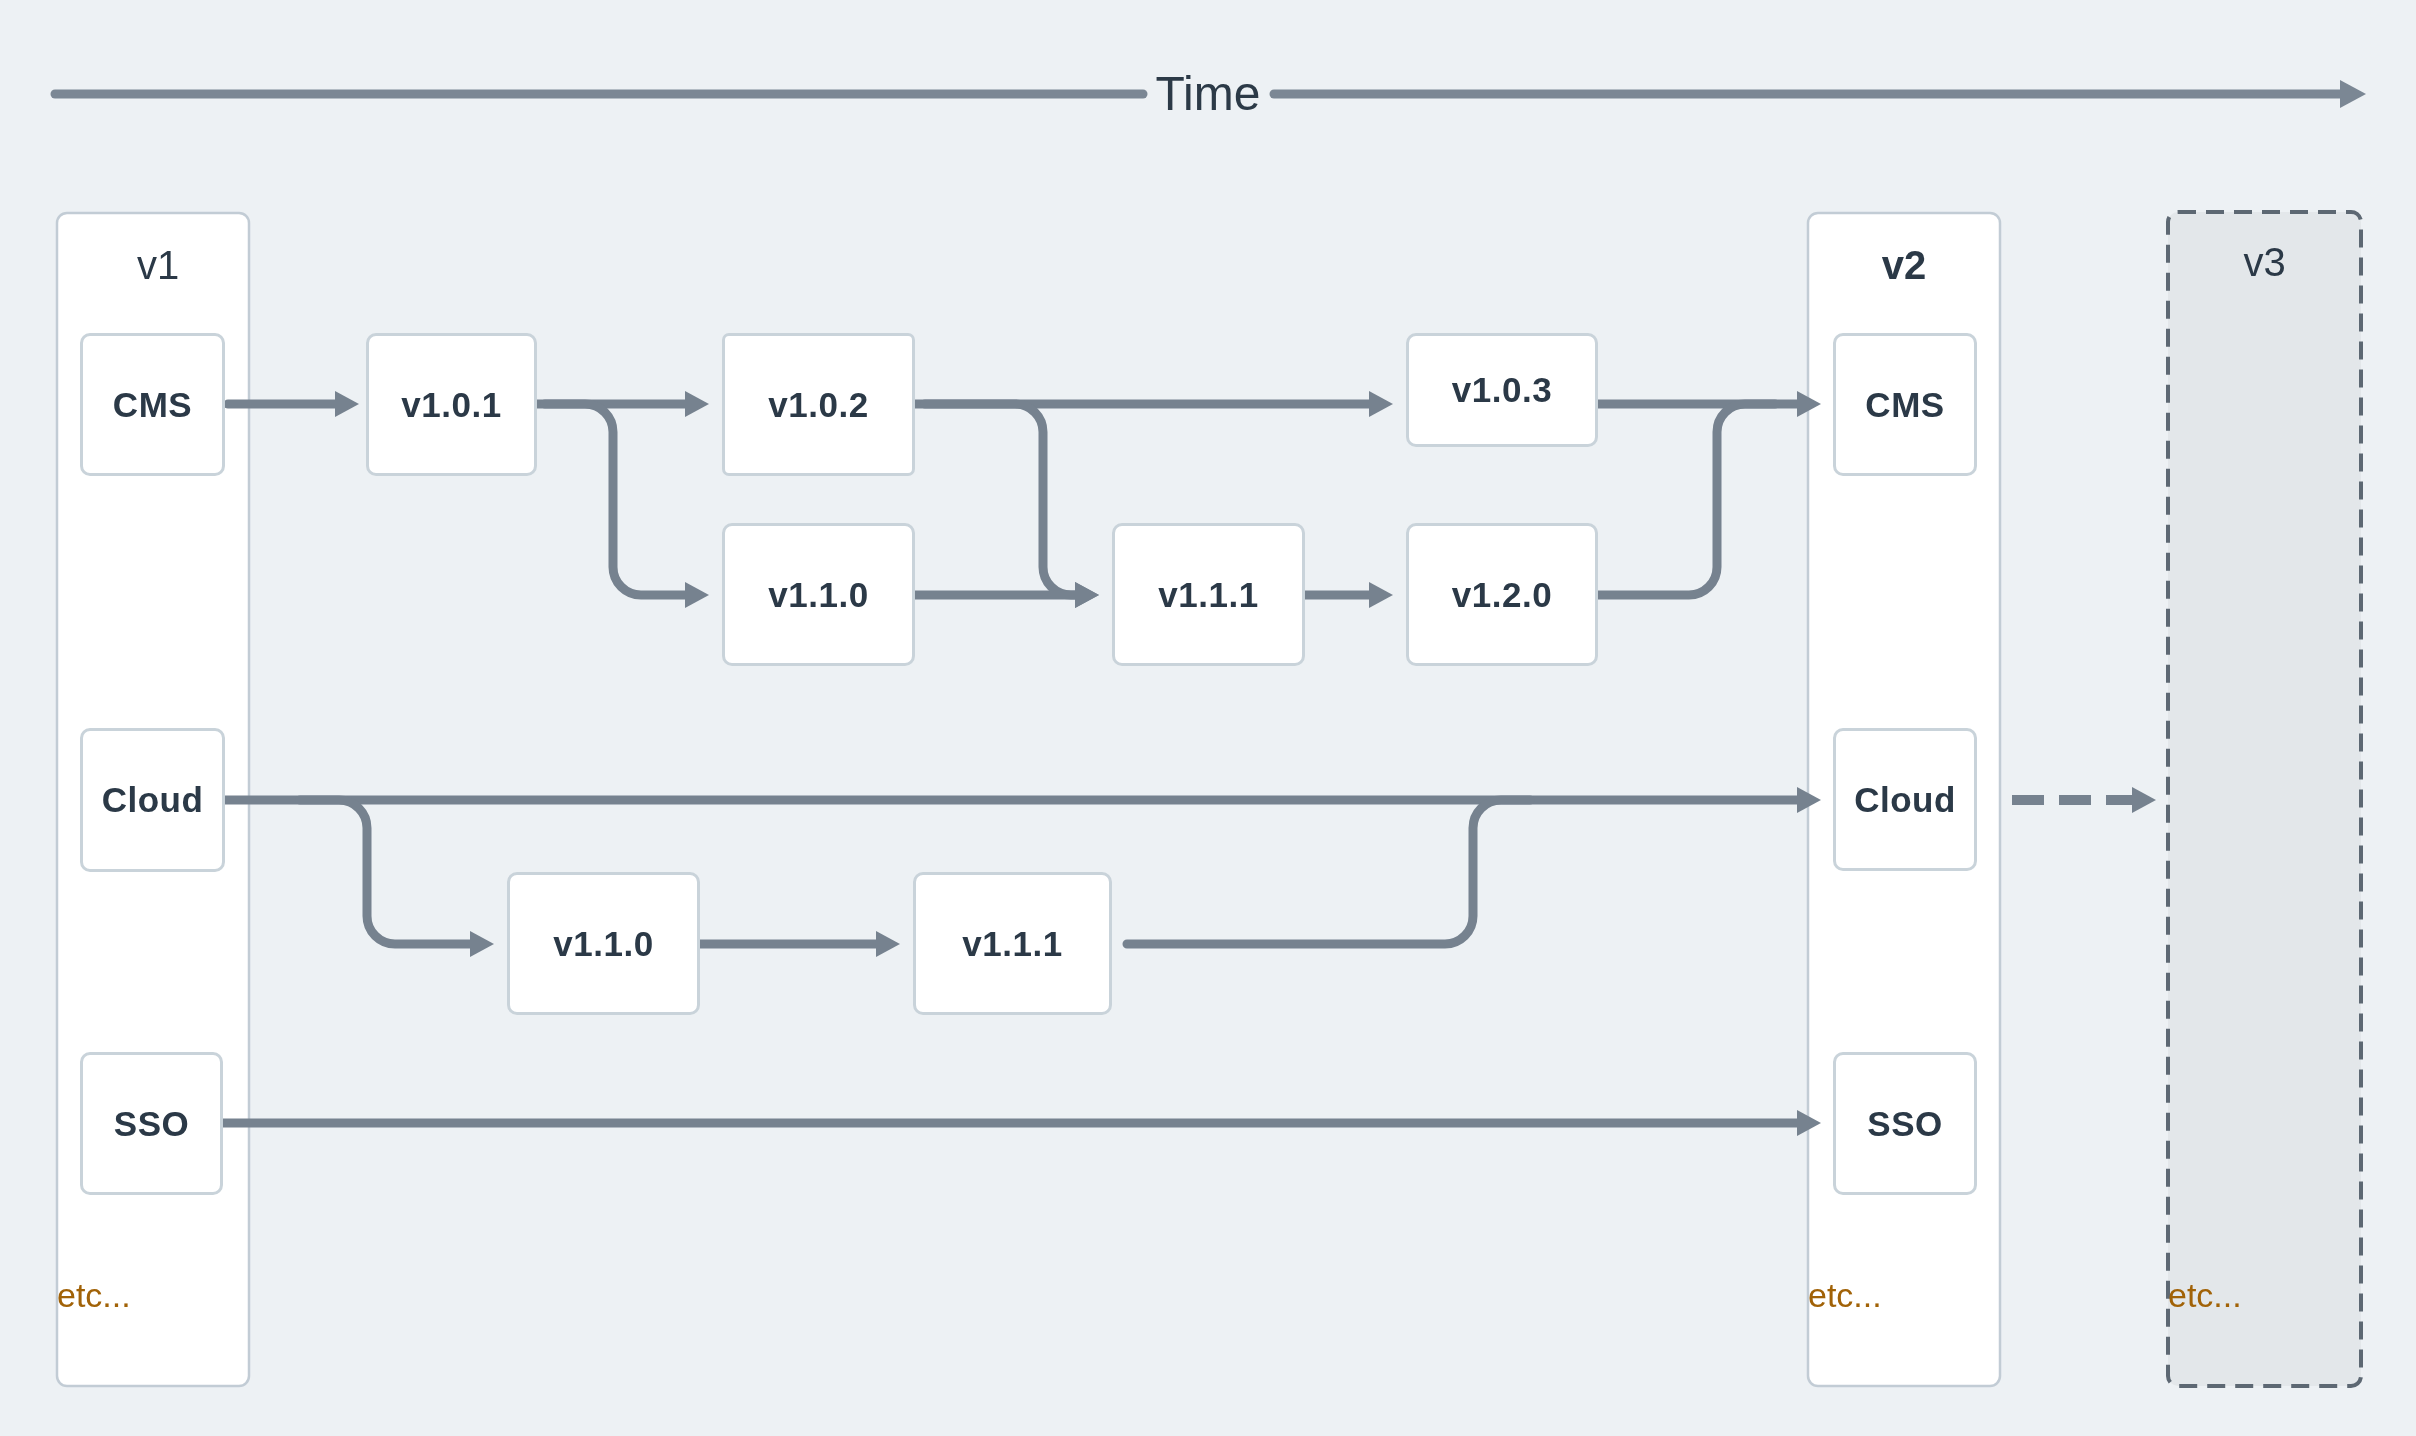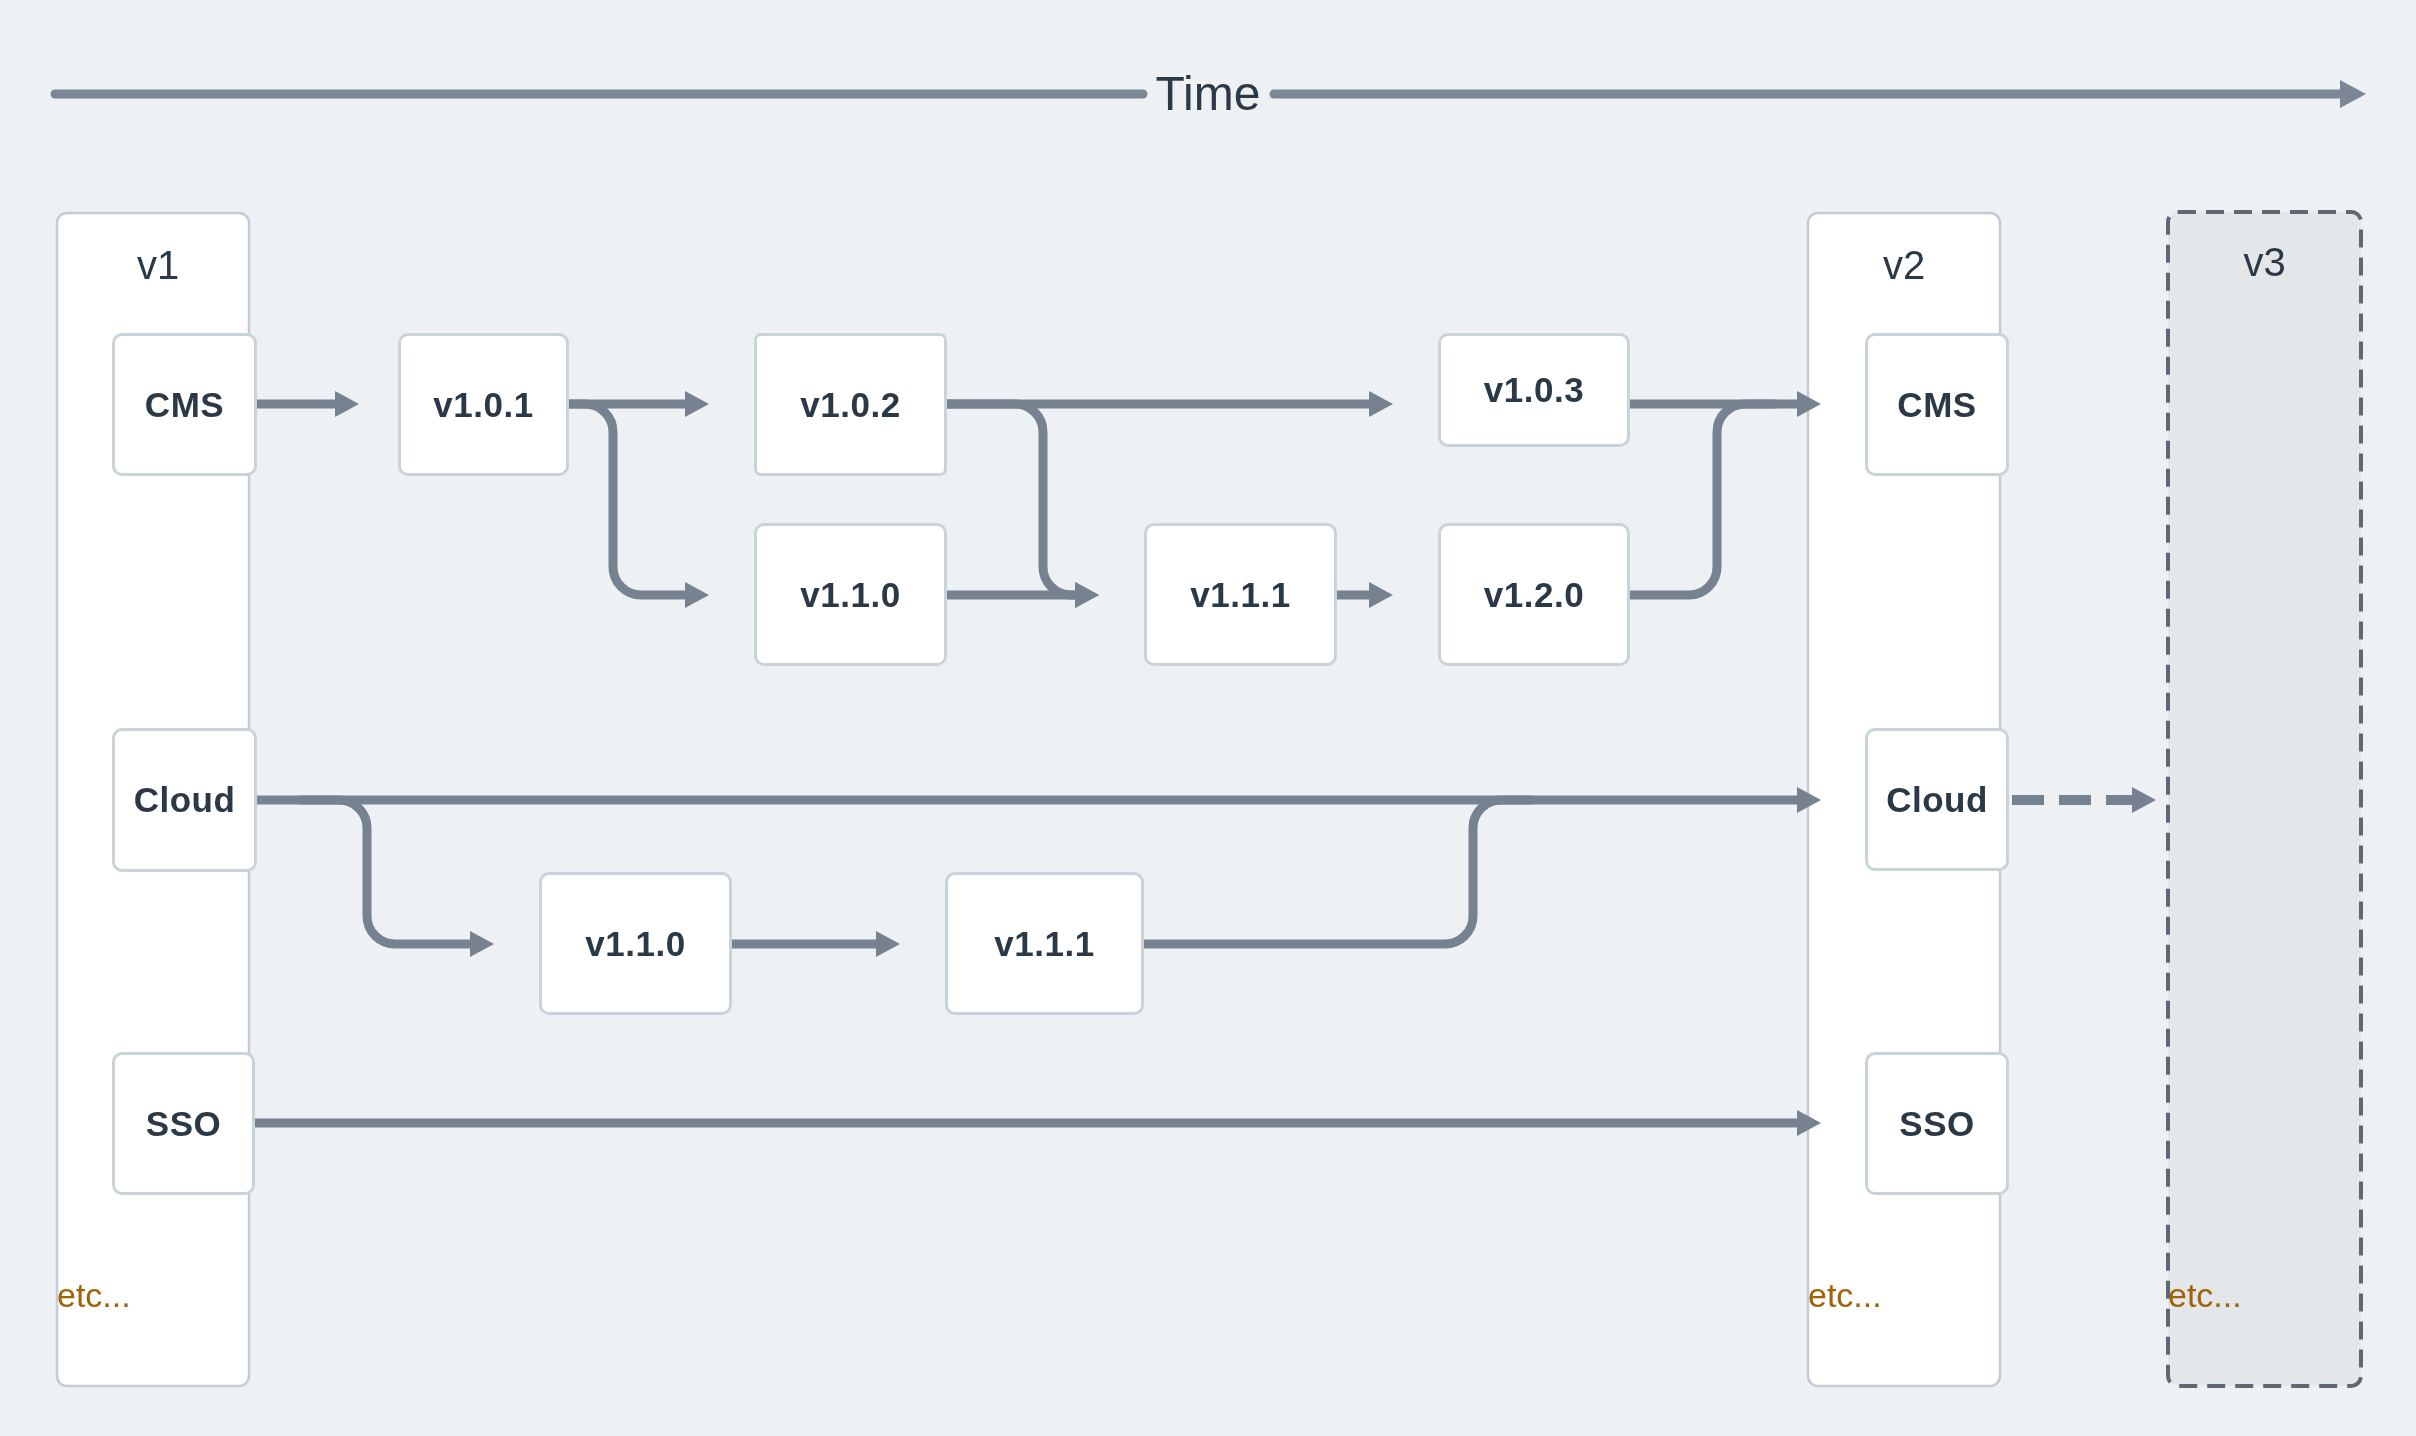--- a/index.html
+++ b/index.html
@@ -16,21 +16,20 @@
   .node {
     position: absolute;
     background: #ffffff;
     border: 3px solid #c9d3da;
     border-radius: 10px;
     display: flex; align-items: center; justify-content: center;
     font-size: 35px; font-weight: 600;
     letter-spacing: 0.5px;
     box-sizing: border-box;
     color: #2b3947;
-    margin-left: 32px;
   }
   .col-label {
     position: absolute;
     text-align: center;
     font-size: 40px; font-weight: 500;
     color: #2b3947;
   }
   .etc-label {
     position: absolute;
     text-align: left;
@@ -88,21 +87,21 @@
 
       <path d="M 223 1123 H 1799" marker-end="url(#ah)"></path>
     </g>
 
     <path d="M 2012 800 H 2134" stroke="#76828f" stroke-width="10" fill="none" stroke-dasharray="32 15" marker-end="url(#ah)"></path>
   </svg>
 
   <div class="time-label">Time</div>
 
   <div class="col-label" style="left:57px; top:243px; width:202px;">v1</div>
-  <div class="col-label" style="left:1808px; top:243px; width:192px;">v2</div>
+  <div class="col-label" style="left:1808px; top:243px; width:192px;font-weight:bold;">v2</div>
   <div class="col-label" style="left:2168px; top:240px; width:193px;">v3</div>
 
   <div class="node" style="left:80px; top:333px; width:145px; height:143px;">CMS</div>
   <div class="node" style="left:366px; top:333px; width:171px; height:143px;">v1.0.1</div>
   <div class="node" style="left:722px; top:333px; width:193px; height:143px;border-radius:7px;">v1.0.2</div>
   <div class="node" style="left:722px; top:523px; width:193px; height:143px;">v1.1.0</div>
   <div class="node" style="left:1112px; top:523px; width:193px; height:143px;">v1.1.1</div>
   <div class="node" style="left:1406px; top:333px; width:192px; height:114px;">v1.0.3</div>
   <div class="node" style="left:1406px; top:523px; width:192px; height:143px;">v1.2.0</div>
   <div class="node" style="left:1833px; top:333px; width:144px; height:143px;">CMS</div>

